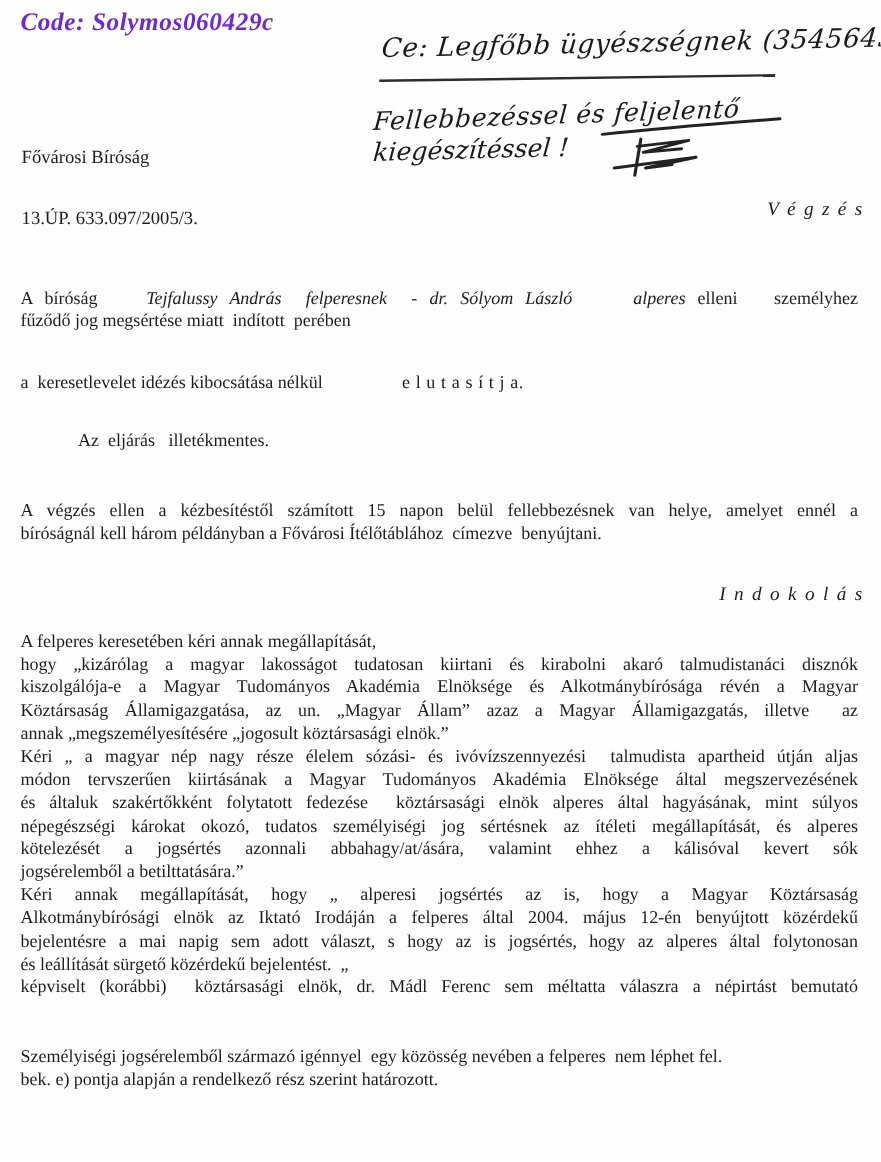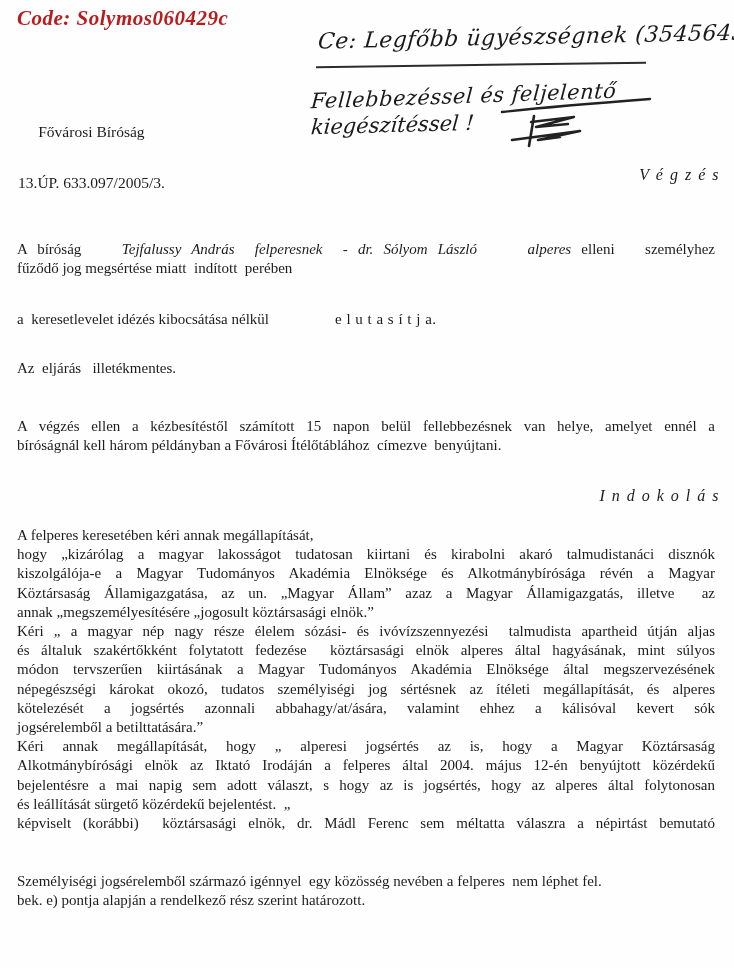--- a/index.html
+++ b/index.html
@@ -25,21 +25,20 @@
   }
 
   
   .court-block {
     position: absolute;
     left: 18px;
     top: 89px;
     font-size: 15.5px;
     line-height: 17px;
     white-space: pre;
-    text-align: center;
   }
 
   
   .hw {
     position: absolute;
     font-family: "DejaVu Serif", serif;
     font-style: italic;
     color: #1a1a1a;
     white-space: pre;
   }
@@ -82,28 +81,28 @@
   #appeal-block  { top: 417px; }
   #reason-block  { top: 526px; }
   #closing-block { top: 872px; }
 
   .tline { white-space: pre-wrap; min-height: 19.2px; }
   .just  { text-align: justify; text-align-last: justify; }
   .it    { font-style: italic; }
 
   .ruling-line { white-space: pre; }
   .ruling-emph { margin-left: 66px; letter-spacing: 0.5px; }
-  .fees-line   { white-space: pre; }
+  .fees-line   { white-space: pre; margin-left: 48px; }
 </style>
 </head>
 <body>
 
 <div id="page">
 
-  <div class="code-header" style="color: #b91c1c; text-align: right;">Code: Solymos060429c</div>
+  <div class="code-header" style="color: #6d28d9; text-align: right;">Code: Solymos060429c</div>
 
   <div class="court-block">
     <div>Fővárosi Bíróság</div>
     <div>13.ÚP. 633.097/2005/3.</div>
   </div>
 
   <div class="hw hw1">Ce: Legfőbb ügyészségnek (3545645)</div>
   <div class="hw-underline"></div>
   <div class="hw hw2">Fellebbezéssel és feljelentő</div>
   <div class="hw hw3">kiegészítéssel !</div>
@@ -139,22 +138,22 @@
 
   <div id="indokolas-heading" class="doc-heading">I n d o k o l á s</div>
 
   <div id="reason-block" class="block">
       <div class="tline"><span>A felperes keresetében kéri annak megállapítását,</span></div>
       <div class="tline just"><span>hogy „kizárólag a magyar lakosságot tudatosan kiirtani és kirabolni akaró talmudistanáci disznók</span></div>
       <div class="tline just"><span>kiszolgálója-e a Magyar Tudományos Akadémia Elnöksége és Alkotmánybírósága révén a Magyar</span></div>
       <div class="tline just"><span>Köztársaság Államigazgatása, az un. „Magyar Állam” azaz a Magyar Államigazgatás, illetve  az</span></div>
       <div class="tline"><span>annak „megszemélyesítésére „jogosult köztársasági elnök.”</span></div>
       <div class="tline just"><span>Kéri „ a magyar nép nagy része élelem sózási- és ivóvízszennyezési  talmudista apartheid útján aljas</span></div>
+      <div class="tline just"><span>módon tervszerűen kiirtásának a Magyar Tudományos Akadémia Elnöksége által megszervezésének</span></div>
       <div class="tline just"><span>és általuk szakértőkként folytatott fedezése  köztársasági elnök alperes által hagyásának, mint súlyos</span></div>
-      <div class="tline just"><span>módon tervszerűen kiirtásának a Magyar Tudományos Akadémia Elnöksége által megszervezésének</span></div>
       <div class="tline just"><span>népegészségi károkat okozó, tudatos személyiségi jog sértésnek az ítéleti megállapítását, és alperes</span></div>
       <div class="tline just"><span>kötelezését a jogsértés azonnali abbahagy/at/ására, valamint ehhez a kálisóval kevert sók</span></div>
       <div class="tline"><span>jogsérelemből a betilttatására.”</span></div>
       <div class="tline just"><span>Kéri annak megállapítását, hogy „ alperesi jogsértés az is, hogy a Magyar Köztársaság</span></div>
       <div class="tline just"><span>Alkotmánybírósági elnök az Iktató Irodáján a felperes által 2004. május 12-én benyújtott közérdekű</span></div>
       <div class="tline just"><span>bejelentésre a mai napig sem adott választ, s hogy az is jogsértés, hogy az alperes által folytonosan</span></div>
       <div class="tline"><span>és leállítását sürgető közérdekű bejelentést.  „</span></div>
       <div class="tline just"><span>képviselt (korábbi)  köztársasági elnök, dr. Mádl Ferenc sem méltatta válaszra a népirtást bemutató</span></div>
     </div>
 

